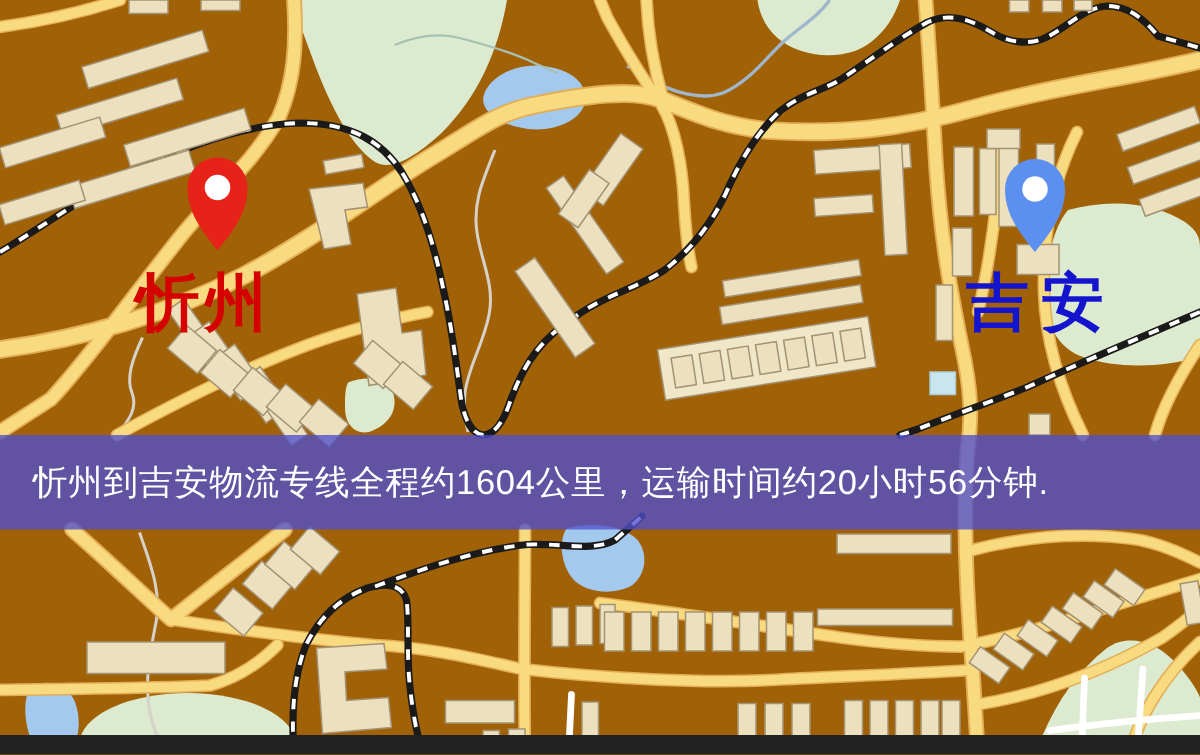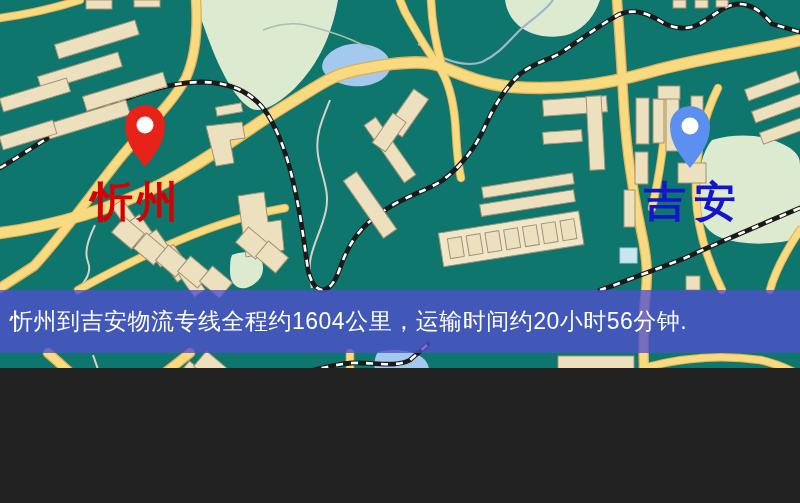--- a/index.html
+++ b/index.html
@@ -1,16 +1,16 @@
 <!DOCTYPE html>
 <html><head>
 <meta charset="utf-8">
 <style>
   html,body{margin:0;padding:0;background:#222;}
-  #app{position:relative;width:800px;height:368px;overflow:hidden;background:#0f766e;
+  #app{position:relative;width:800px;height:490px;overflow:hidden;background:#a16207;
        font-family:"Liberation Sans",sans-serif;}
   #map-svg{position:absolute;left:0;top:0;width:800px;height:503px;display:block;}
   .rc{fill:none;stroke:#e3ae55;stroke-width:12.5;stroke-linecap:round;stroke-linejoin:round;}
   .rf{fill:none;stroke:#f8da80;stroke-width:10;stroke-linecap:round;stroke-linejoin:round;}
   .rc.narrow{stroke-width:8.5;} .rf.narrow{stroke-width:6.5;}
   .rc.mid{stroke-width:10.5;} .rf.mid{stroke-width:8;}
   .wroad{fill:none;stroke:#ffffff;stroke-width:4.5;stroke-linecap:round;}
   .rail-c{fill:none;stroke:#1a1a1a;stroke-width:4.8;stroke-linecap:round;}
   .rail-d{fill:none;stroke:#ffffff;stroke-width:2.6;stroke-dasharray:7 8;}
   .bld{fill:#ece0bf;stroke:#a39274;stroke-width:1;}
@@ -18,21 +18,21 @@
   .water{fill:#a4c9ee;stroke:none;}
   .contour{fill:none;stroke:#d6d2c9;stroke-width:2;}
   .stream{fill:none;stroke:#9fb6cc;stroke-width:2.2;}
   .stream2{fill:none;stroke:#a8c0b4;stroke-width:1.5;}
   .pinhole{fill:#ffffff;}
   .city-label{font-family:"Liberation Serif",serif;font-weight:700;font-size:42px;}
   #origin-label{letter-spacing:3px;}
   #destination-label{letter-spacing:8px;}
   .banner{position:absolute;left:0;top:290px;width:800px;height:63px;
           background:rgba(80,80,205,0.78);color:#ffffff;font-size:23px;line-height:63px;
-          padding-left:10px;box-sizing:border-box;letter-spacing:0.5px;white-space:nowrap;}
+          padding-left:22px;box-sizing:border-box;letter-spacing:0.5px;white-space:nowrap;}
 </style>
 </head>
 <body>
 
 <div id="app">
   <svg id="map-svg" viewBox="0 0 800 503">
 
     <g>
       <path class="park" d="M195,0 L338,0 C332,35 318,65 295,88 C280,102 262,115 250,108 C232,96 218,65 208,38 C203,24 198,12 195,0 Z"></path>
       <path class="park" d="M505,0 L600,0 C595,15 585,28 570,34 C552,40 530,36 518,25 C510,18 506,8 505,0 Z"></path>

